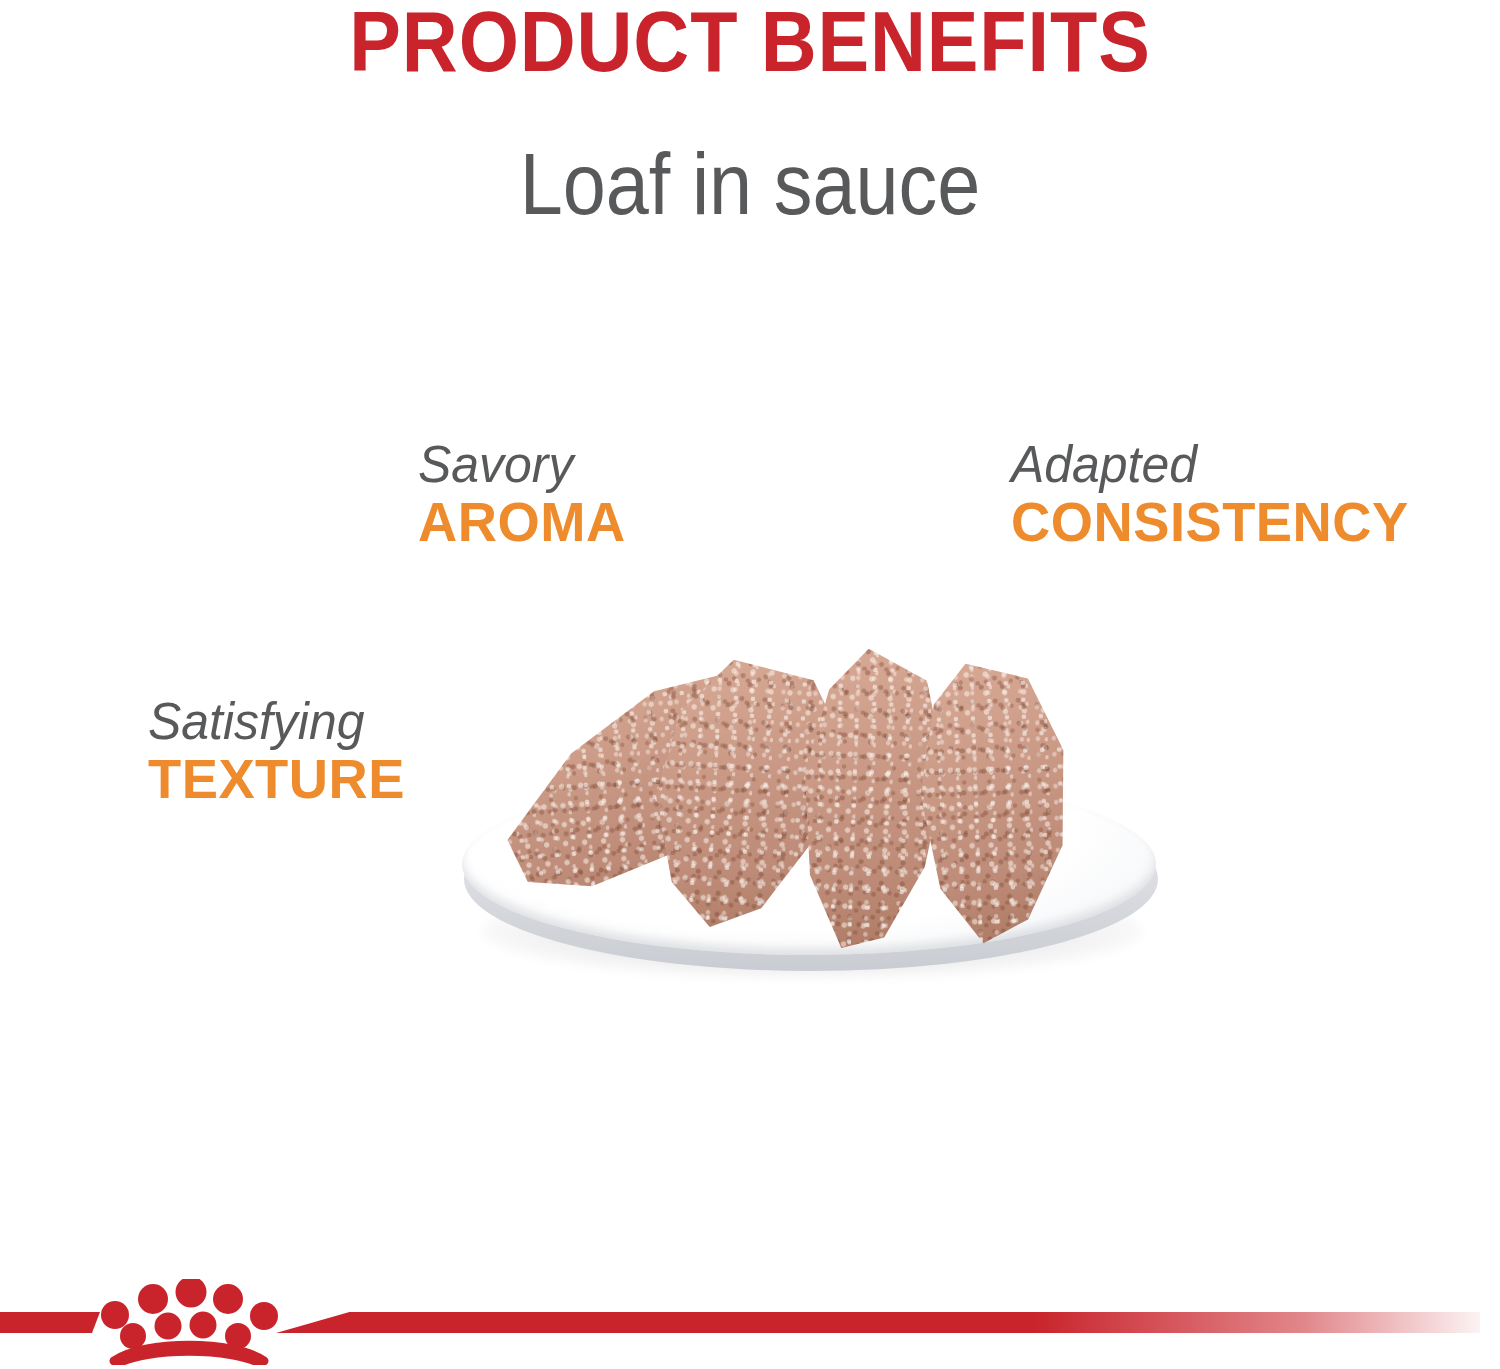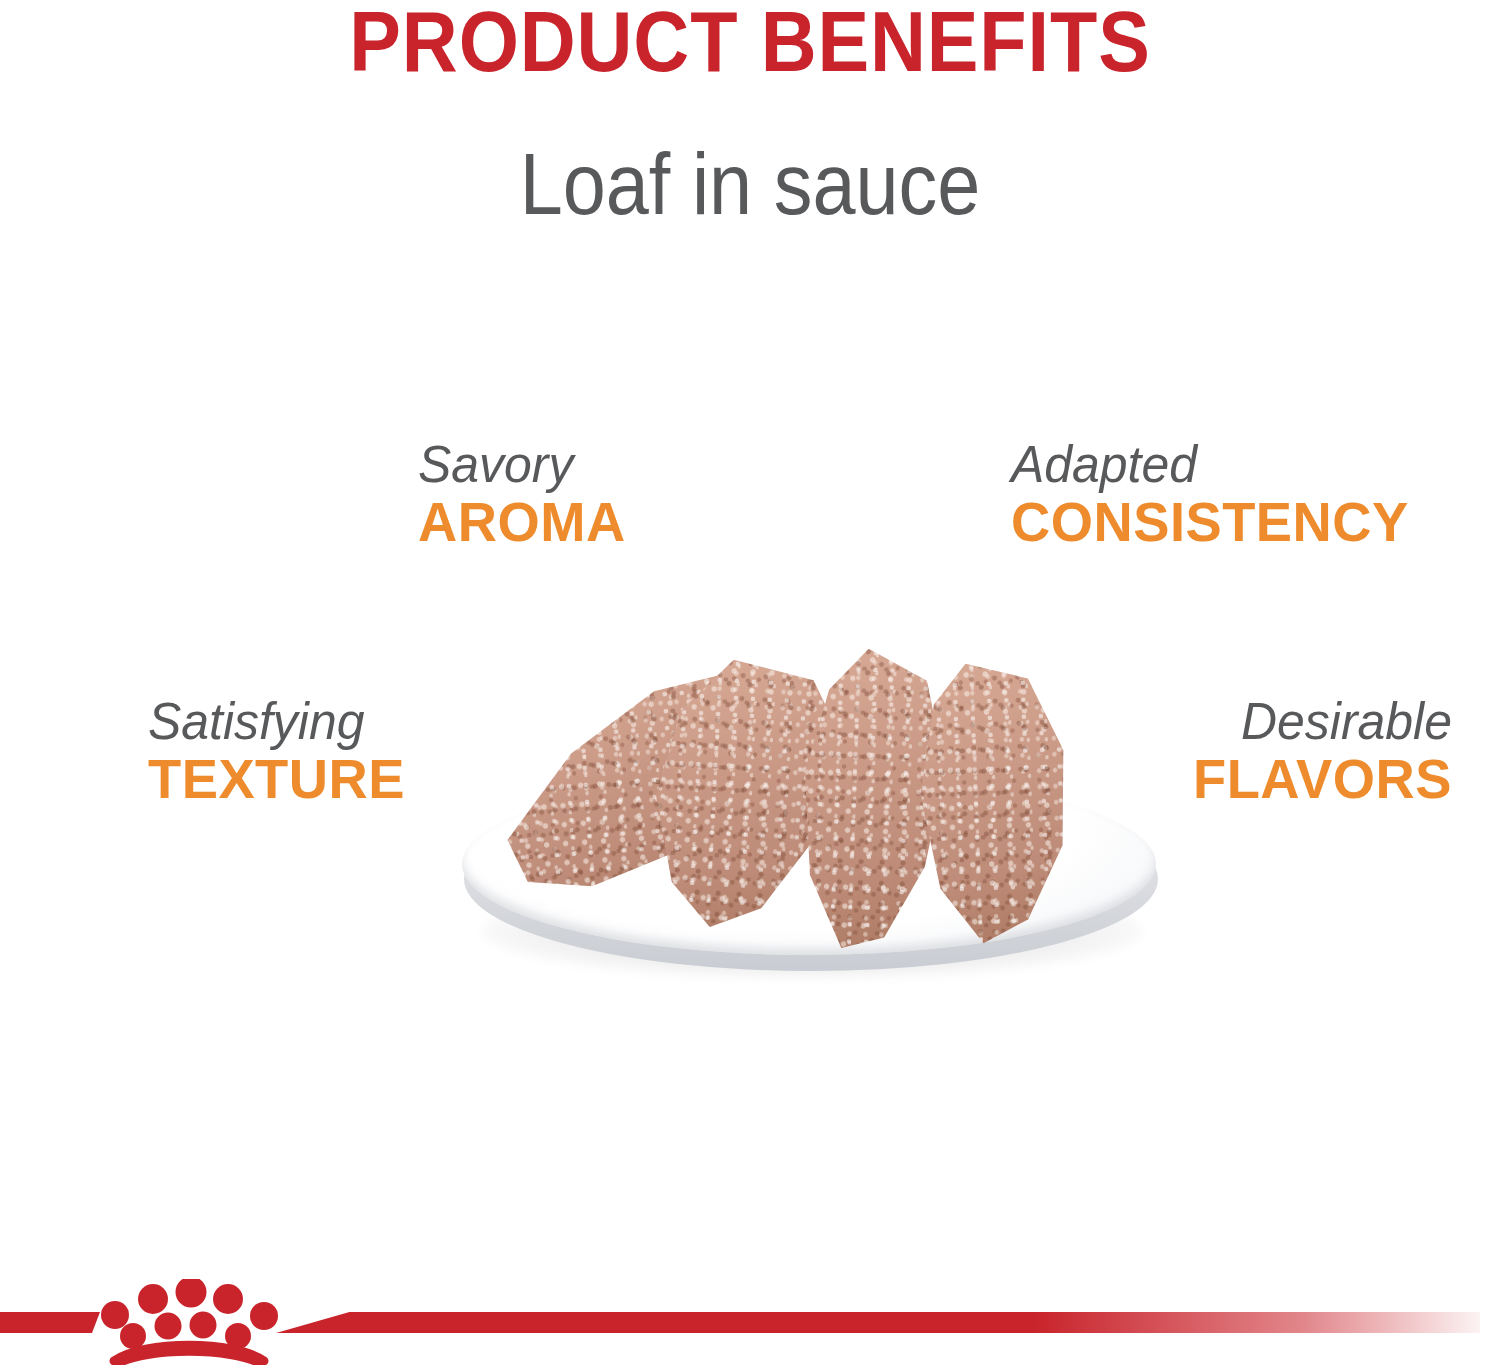--- a/index.html
+++ b/index.html
@@ -243,24 +243,20 @@
   <div class="benefit b-consistency">
     <span class="adj">Adapted</span>
     <span class="noun">CONSISTENCY</span>
   </div>
 
   <div class="benefit b-texture">
     <span class="adj">Satisfying</span>
     <span class="noun">TEXTURE</span>
   </div>
 
-  <div class="benefit b-flavors">
-    <span class="adj">Desirable</span>
-    <span class="noun">FLAVORS</span>
-  </div>
 
   <div class="plate-stage">
     <div class="plate-shadow"></div>
     <div class="plate-rim"></div>
     <div class="plate-top"></div>
     <div class="plate-hi"></div>
     <div class="loaf loaf-1"></div>
     <div class="loaf loaf-2"></div>
     <div class="loaf loaf-3"></div>
     <div class="loaf loaf-4"></div>

